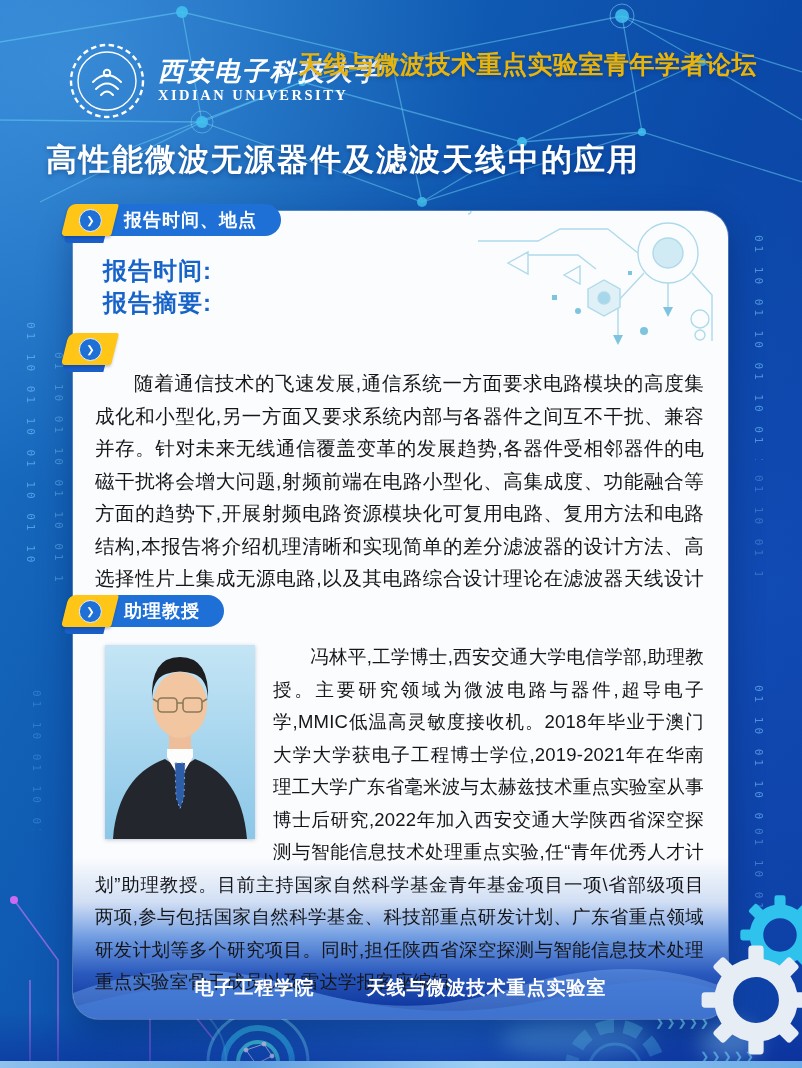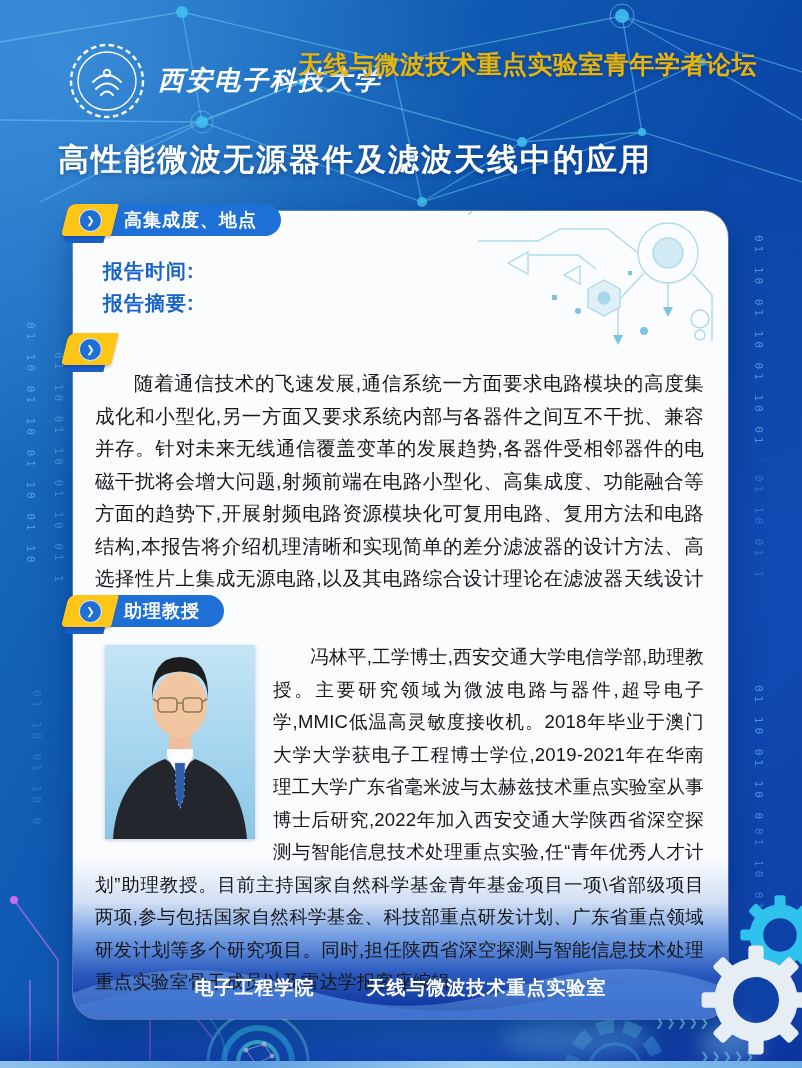--- a/index.html
+++ b/index.html
@@ -45,21 +45,21 @@
   .brand-en{
     font-family:"Liberation Serif","DejaVu Serif",serif;
     font-weight:bold;font-size:14.5px;letter-spacing:2.5px;line-height:19px;
   }
   .forum-title{
     position:absolute;left:298px;top:48px;width:470px;z-index:3;
     color:#eab308;font-weight:bold;font-size:25px;letter-spacing:.5px;
     text-shadow:0 2px 4px rgba(0,30,90,.35);
   }
   .poster-title{
-    position:absolute;left:16px;top:139px;width:678px;z-index:3;text-align:center;
+    position:absolute;left:4px;top:139px;width:678px;z-index:3;text-align:center;
     color:#fff;font-weight:bold;font-size:31px;letter-spacing:2px;
     text-shadow:0 2px 5px rgba(0,25,80,.4);
   }
   
   .card{
     position:absolute;left:73px;top:211px;width:655px;height:808px;z-index:5;
   }
   .card-bg{
     position:absolute;inset:0;border-radius:26px;overflow:hidden;
     background:#fbfcfe;box-shadow:0 0 0 1px rgba(255,255,255,.25),0 12px 34px rgba(3,25,85,.4);
@@ -87,21 +87,21 @@
     border:1.5px solid #eaf3ff;transform:skewX(14deg);
     display:flex;align-items:center;justify-content:center;
     color:#fff;font-size:10px;font-weight:bold;line-height:1;
   }
   .tab-label{
     background:#1e70d6;color:#fff;font-weight:bold;font-size:18px;letter-spacing:1px;
     line-height:32px;padding:0 24px 0 24px;border-radius:6px 17px 17px 6px;z-index:1;
   }
   
   .time-block{position:absolute;left:30px;top:44px;color:#1863c8;font-weight:bold;
-    font-size:20px;line-height:32px;letter-spacing:1px;text-align:center;}
+    font-size:24px;line-height:32px;letter-spacing:1px;text-align:center;}
   .abstract{
     position:absolute;left:22px;right:24px;top:156px;
     color:#15161a;font-size:19.5px;line-height:32.5px;text-align:justify;
     text-indent:2em;letter-spacing:.2px;
   }
   .speaker-block{
     position:absolute;left:22px;right:24px;top:430px;
     color:#15161a;font-size:18.5px;line-height:32.5px;text-align:justify;letter-spacing:.2px;
   }
   .photo-float{float:left;width:150px;height:194px;margin:4px 18px 4px 10px;}
@@ -199,20 +199,21 @@
     <circle cx="39" cy="39" r="29" fill="none" stroke="#fff" stroke-width="1.4"></circle>
     <g stroke="#fff" stroke-width="2" fill="none" stroke-linecap="round">
       <path d="M25,40 Q39,26 53,40"></path>
       <path d="M28,47 Q39,36 50,47"></path>
       <path d="M33,53 Q39,46 45,53"></path>
       <circle cx="39" cy="31" r="3.2"></circle>
     </g>
   </svg>
   <div class="brand-text">
     <span class="brand-cn">西安电子科技大学</span>
+    <span class="brand-en">XIDIAN UNIVERSITY</span>
   </div>
 </div>
 <div class="forum-title">天线与微波技术重点实验室青年学者论坛</div>
 <div class="poster-title">高性能微波无源器件及滤波天线中的应用</div>
 
 <div class="card">
   <div class="card-bg">
 
     <svg class="circuit-decor" width="260" height="150" viewBox="0 0 260 150">
       <g stroke="#a6d6e8" stroke-width="1.4" fill="none" opacity=".9">
@@ -281,21 +282,21 @@
     <div class="card-footer-row">
       <span>电子工程学院</span>
       <span>天线与微波技术重点实验室</span>
     </div>
   </div>
 
   <div class="tab tab-t1">
     <div class="tab-ribbon">
       <div class="tab-circ">❯</div>
     </div>
-    <div class="tab-label">高集成度、地点</div>
+    <div class="tab-label">报告时间、地点</div>
   </div>
   <div class="tab tab-t2">
     <div class="tab-ribbon">
       <div class="tab-circ">❯</div>
     </div>
   </div>
   <div class="tab tab-t3">
     <div class="tab-ribbon">
       <div class="tab-circ">❯</div>
     </div>

